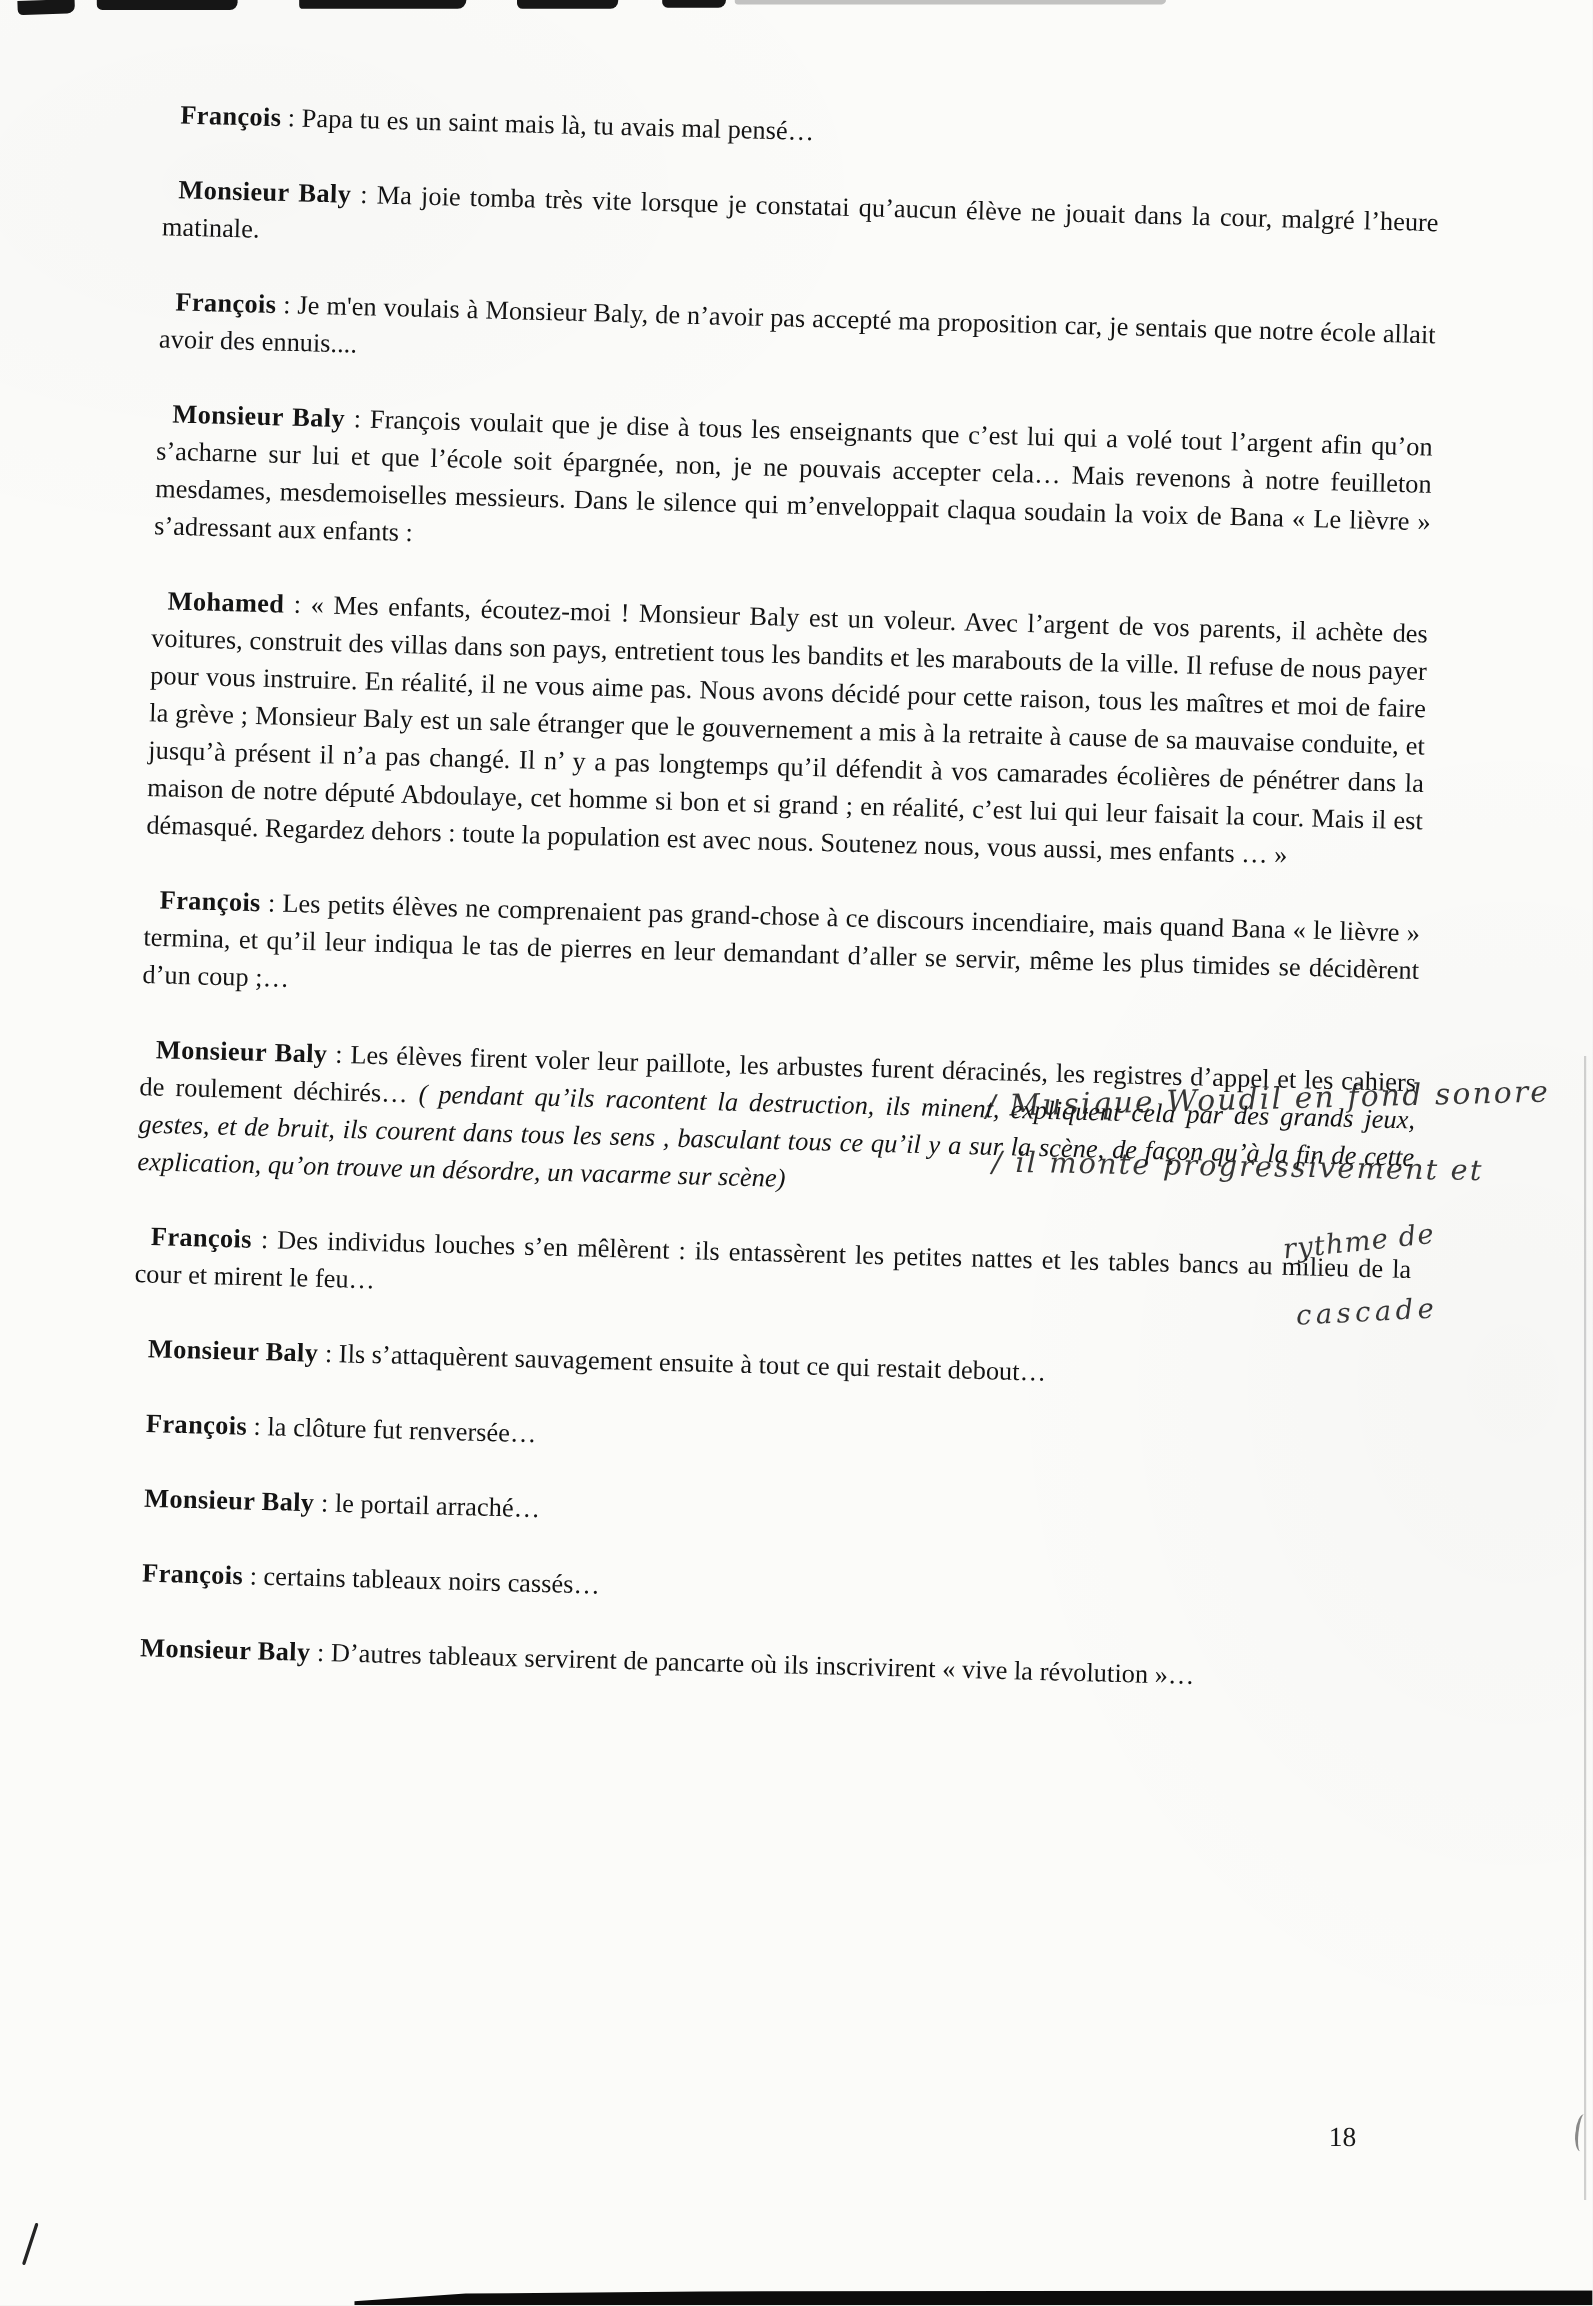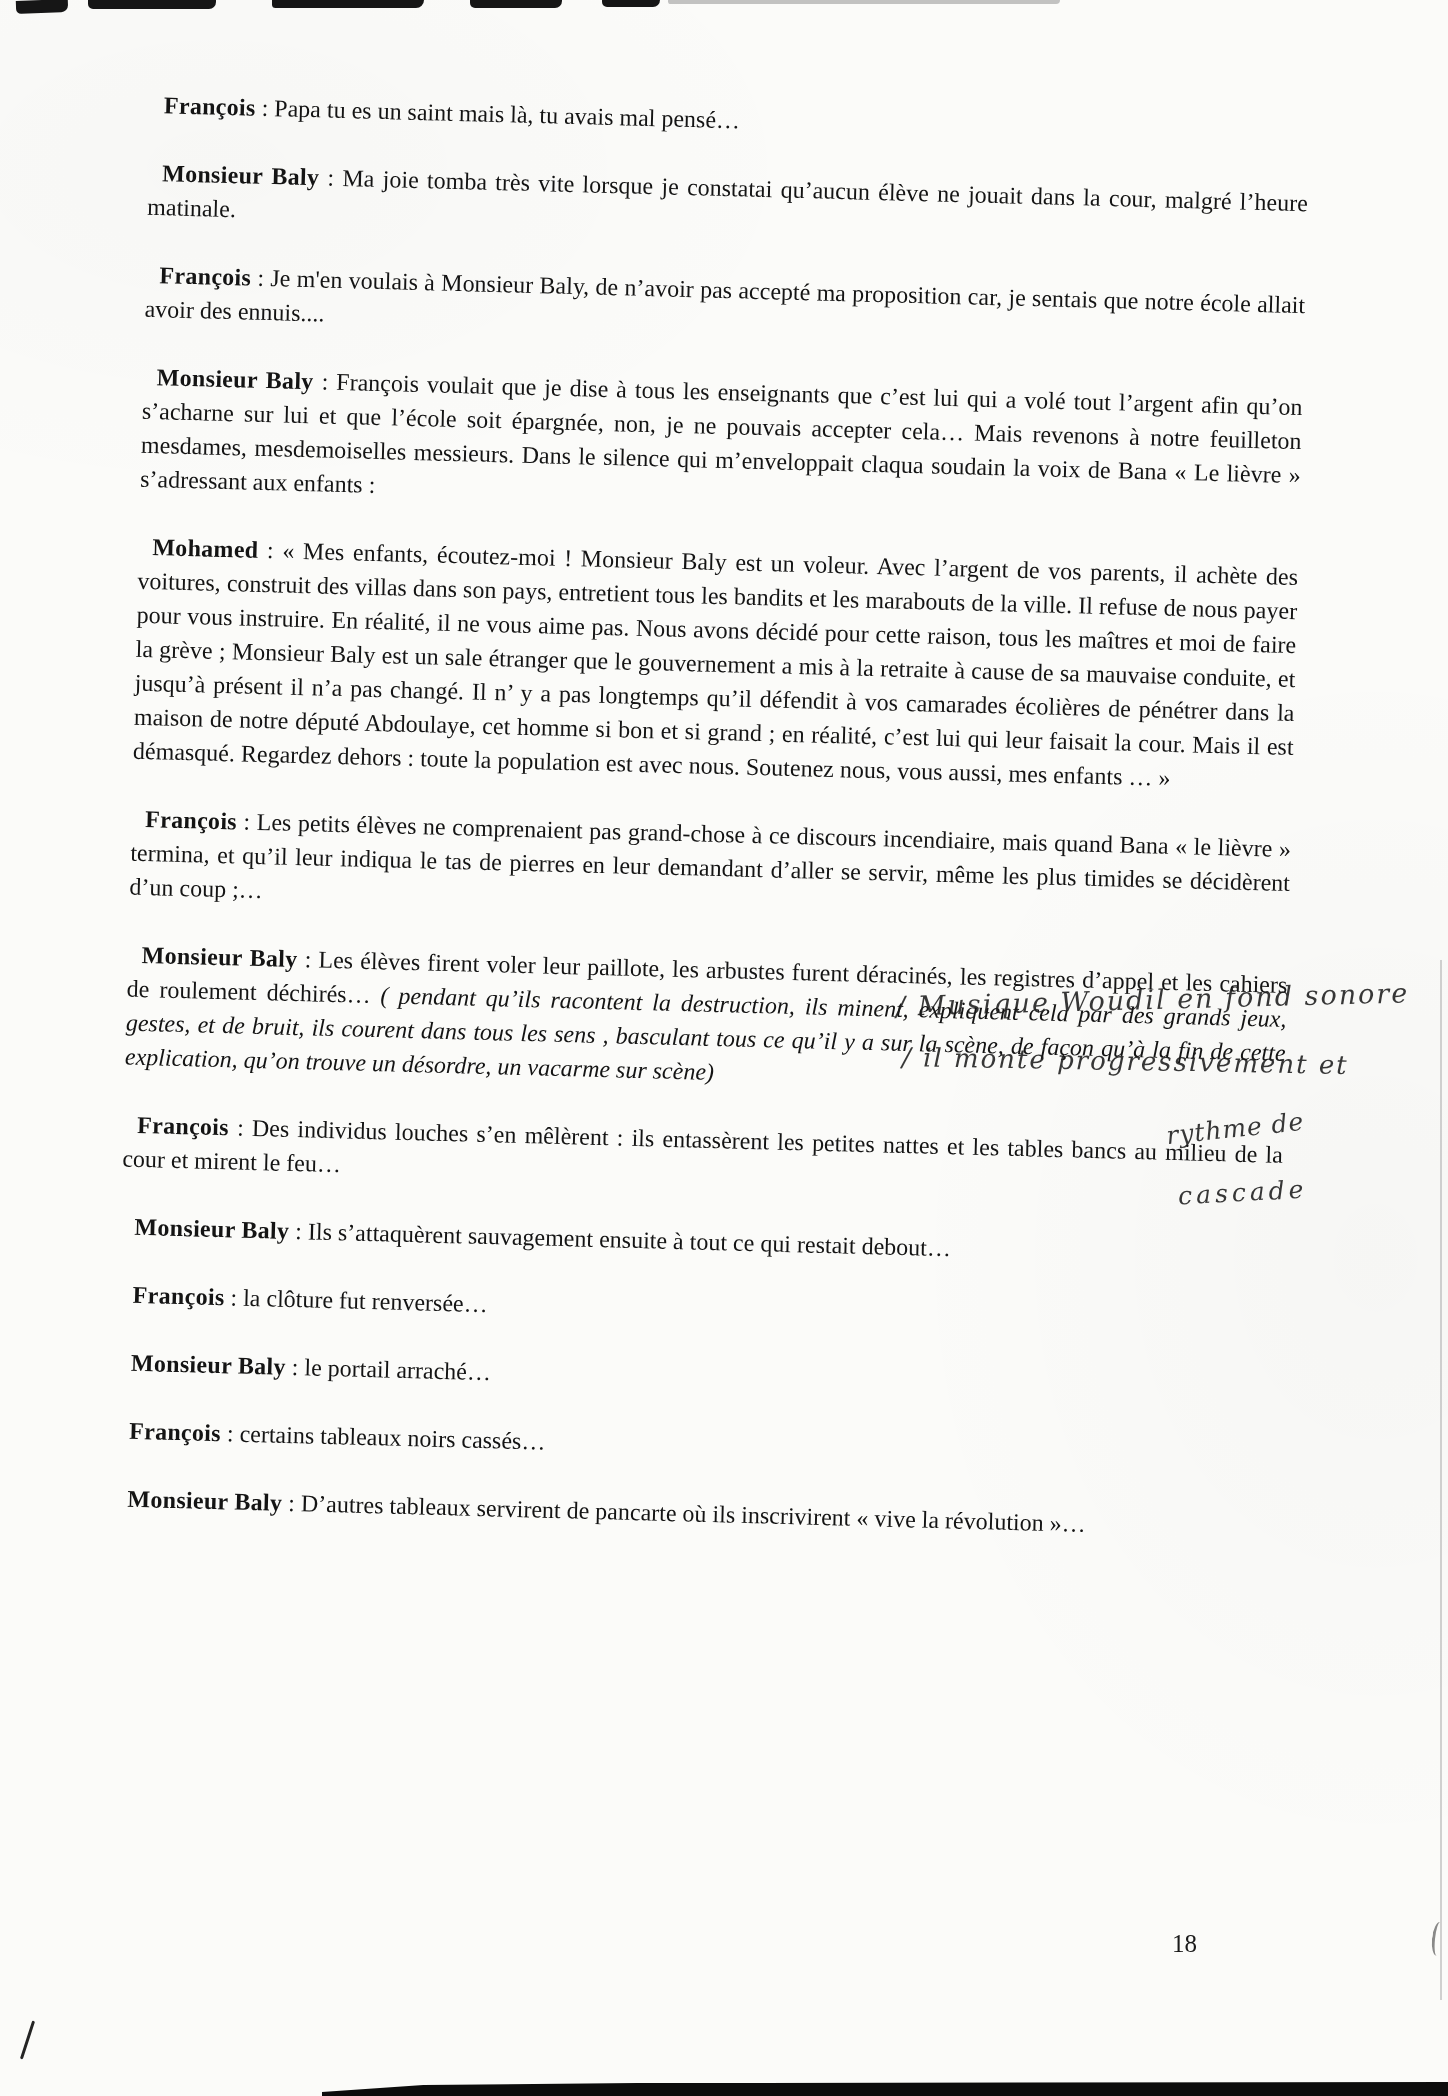--- a/index.html
+++ b/index.html
@@ -27,21 +27,21 @@
   
   .annotation{
     position:absolute;font-family:"DejaVu Serif", serif;font-style:italic;
     color:#1c1c1c;opacity:.88;white-space:nowrap;
   }
   .a1{left:896px;top:984px;font-size:27px;letter-spacing:2px;transform:rotate(-1.5deg);}
   .a2{left:902px;top:1046px;font-size:26px;letter-spacing:2px;transform:rotate(1deg);}
   .a3{left:1166px;top:1114px;font-size:25px;letter-spacing:1px;transform:rotate(-6deg);}
   .a4{left:1178px;top:1178px;font-size:25px;letter-spacing:4px;transform:rotate(-3deg);}
   .pagenum{
-    position:absolute;left:1172px;top:1930px;font-size:25px;color:#1a1a1a;
+    position:absolute;left:1208px;top:1930px;font-size:25px;color:#1a1a1a;
   }
   
   .top-blob{position:absolute;top:0;background:#161616;border-radius:0 0 7px 5px;}
   .tb0{left:16px;width:52px;height:13px;transform:rotate(-2deg);}
   .tb1{left:88px;width:128px;height:9px;}
   .tb2{left:272px;width:152px;height:8px;border-radius:0 0 9px 4px;}
   .tb3{left:470px;width:92px;height:8px;}
   .tb4{left:602px;width:58px;height:7px;}
   .tb5{left:668px;width:392px;height:4px;background:#8a8a8a;opacity:.5;}
   .bottom-bar{

